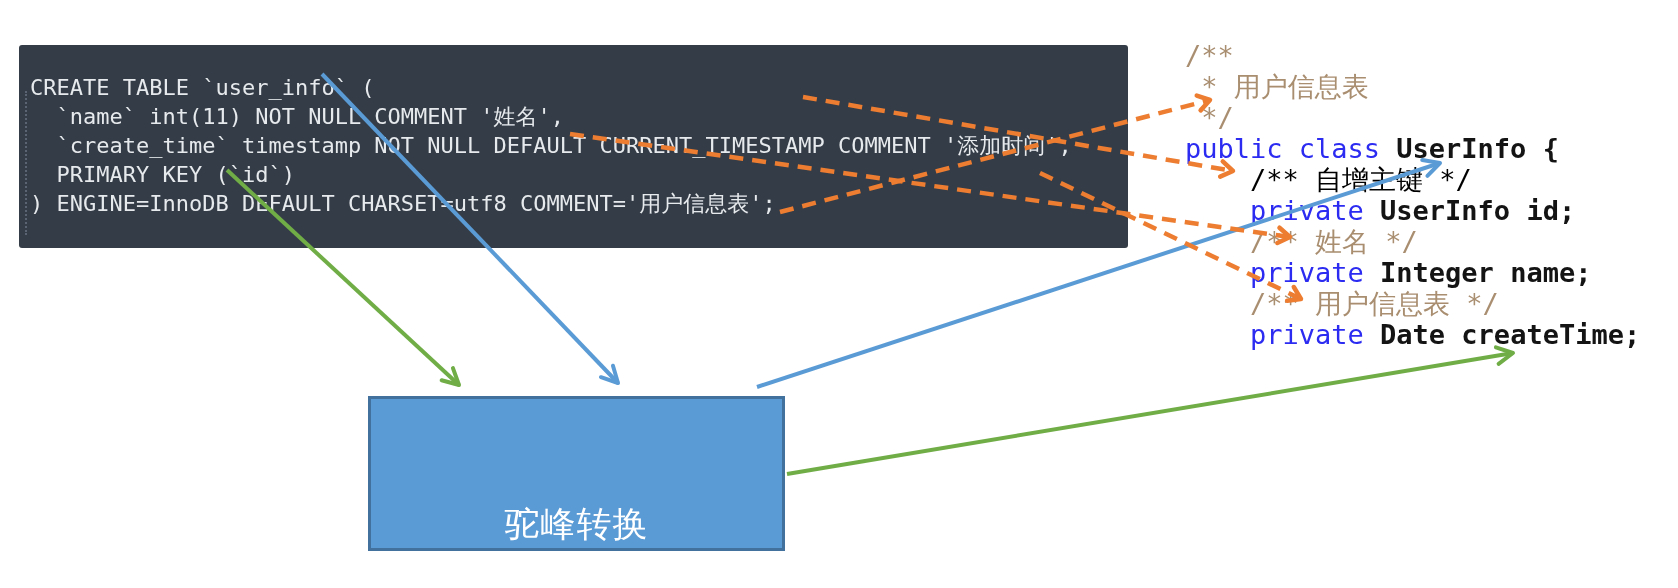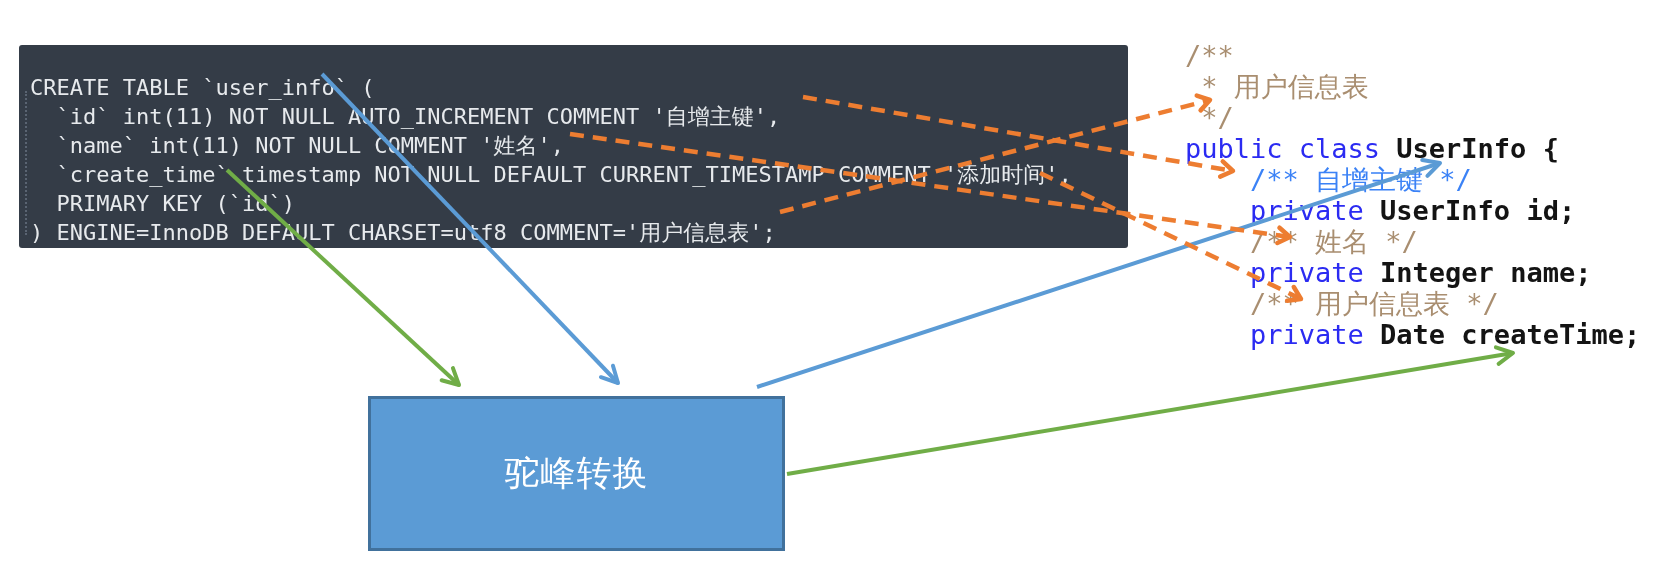--- a/index.html
+++ b/index.html
@@ -48,44 +48,43 @@
 </style>
 </head>
 <body>
 
 <div class="canvas">
 
   <div class="sql-block" style="background: rgb(52, 60, 71); color: rgb(231, 234, 237);">
     <div class="indent-guide"></div>
     <div>
         <div class="sql-line">CREATE TABLE `user_info` (</div>
-        <div class="sql-line">  `id` int(11) NOT NULL AUTO_INCREMENT COMMENT '自增主键',</div>
         <div class="sql-line">  `name` int(11) NOT NULL COMMENT '姓名',</div>
         <div class="sql-line">  `create_time` timestamp NOT NULL DEFAULT CURRENT_TIMESTAMP COMMENT '添加时间',</div>
         <div class="sql-line">  PRIMARY KEY (`id`)</div>
         <div class="sql-line">) ENGINE=InnoDB DEFAULT CHARSET=utf8 COMMENT='用户信息表';</div>
       </div>
   </div>
 
   <div class="java-block">
     <div>
         <div class="java-line"><span class="cm" style="color: rgb(169, 142, 112);">/**</span></div>
         <div class="java-line"><span class="cm" style="color: rgb(169, 142, 112); margin-top: 12px;"> * 用户信息表</span></div>
         <div class="java-line"><span class="cm" style="color: rgb(169, 142, 112);"> */</span></div>
         <div class="java-line"><span class="kw" style="color: rgb(43, 43, 242);">public class</span><span class="pl" style="color: rgb(20, 20, 20);"> UserInfo {</span></div>
-        <div class="java-line"><span class="cm" style="color: #3b82f6;">    /** 自增主键 */</span></div>
+        <div class="java-line"><span class="cm" style="color: #000000;">    /** 自增主键 */</span></div>
         <div class="java-line"><span class="pl" style="color: rgb(20, 20, 20);">    </span><span class="kw" style="color: rgb(43, 43, 242);">private</span><span class="pl" style="color: rgb(20, 20, 20);"> UserInfo id;</span></div>
         <div class="java-line"><span class="cm" style="color: rgb(169, 142, 112);">    /** 姓名 */</span></div>
         <div class="java-line"><span class="pl" style="color: rgb(20, 20, 20);">    </span><span class="kw" style="color: rgb(43, 43, 242);">private</span><span class="pl" style="color: rgb(20, 20, 20); margin-top: 36px;"> Integer name;</span></div>
         <div class="java-line"><span class="cm" style="color: rgb(169, 142, 112);">    /** 用户信息表 */</span></div>
         <div class="java-line"><span class="pl" style="color: rgb(20, 20, 20);">    </span><span class="kw" style="color: rgb(43, 43, 242);">private</span><span class="pl" style="color: rgb(20, 20, 20);"> Date createTime;</span></div>
       </div>
   </div>
 
-  <div class="transform-box" style="background: rgb(91, 155, 213); border-color: rgb(65, 113, 156);">
+  <div class="transform-box" style="background: rgb(91, 155, 213); border-color: rgb(65, 113, 156); align-items: flex-end;">
     <span class="label" style="color: rgb(255, 255, 255);">驼峰转换</span>
   </div>
 
   <svg class="arrows-layer" viewBox="0 0 1678 588" width="1678" height="588" xmlns="http://www.w3.org/2000/svg">
       <g>
         <line x1="227" y1="170" x2="459" y2="385" stroke="#70ad47" stroke-width="4"></line>
         <polyline points="441.6396289229744,380.24421236092553 459,385 452.93938135625154,368.05099113059856" fill="none" stroke="#70ad47" stroke-width="4" stroke-linecap="round" stroke-linejoin="round"></polyline>
       </g>
       <g>
         <line x1="322" y1="74" x2="618" y2="383" stroke="#5b9bd5" stroke-width="4"></line>

